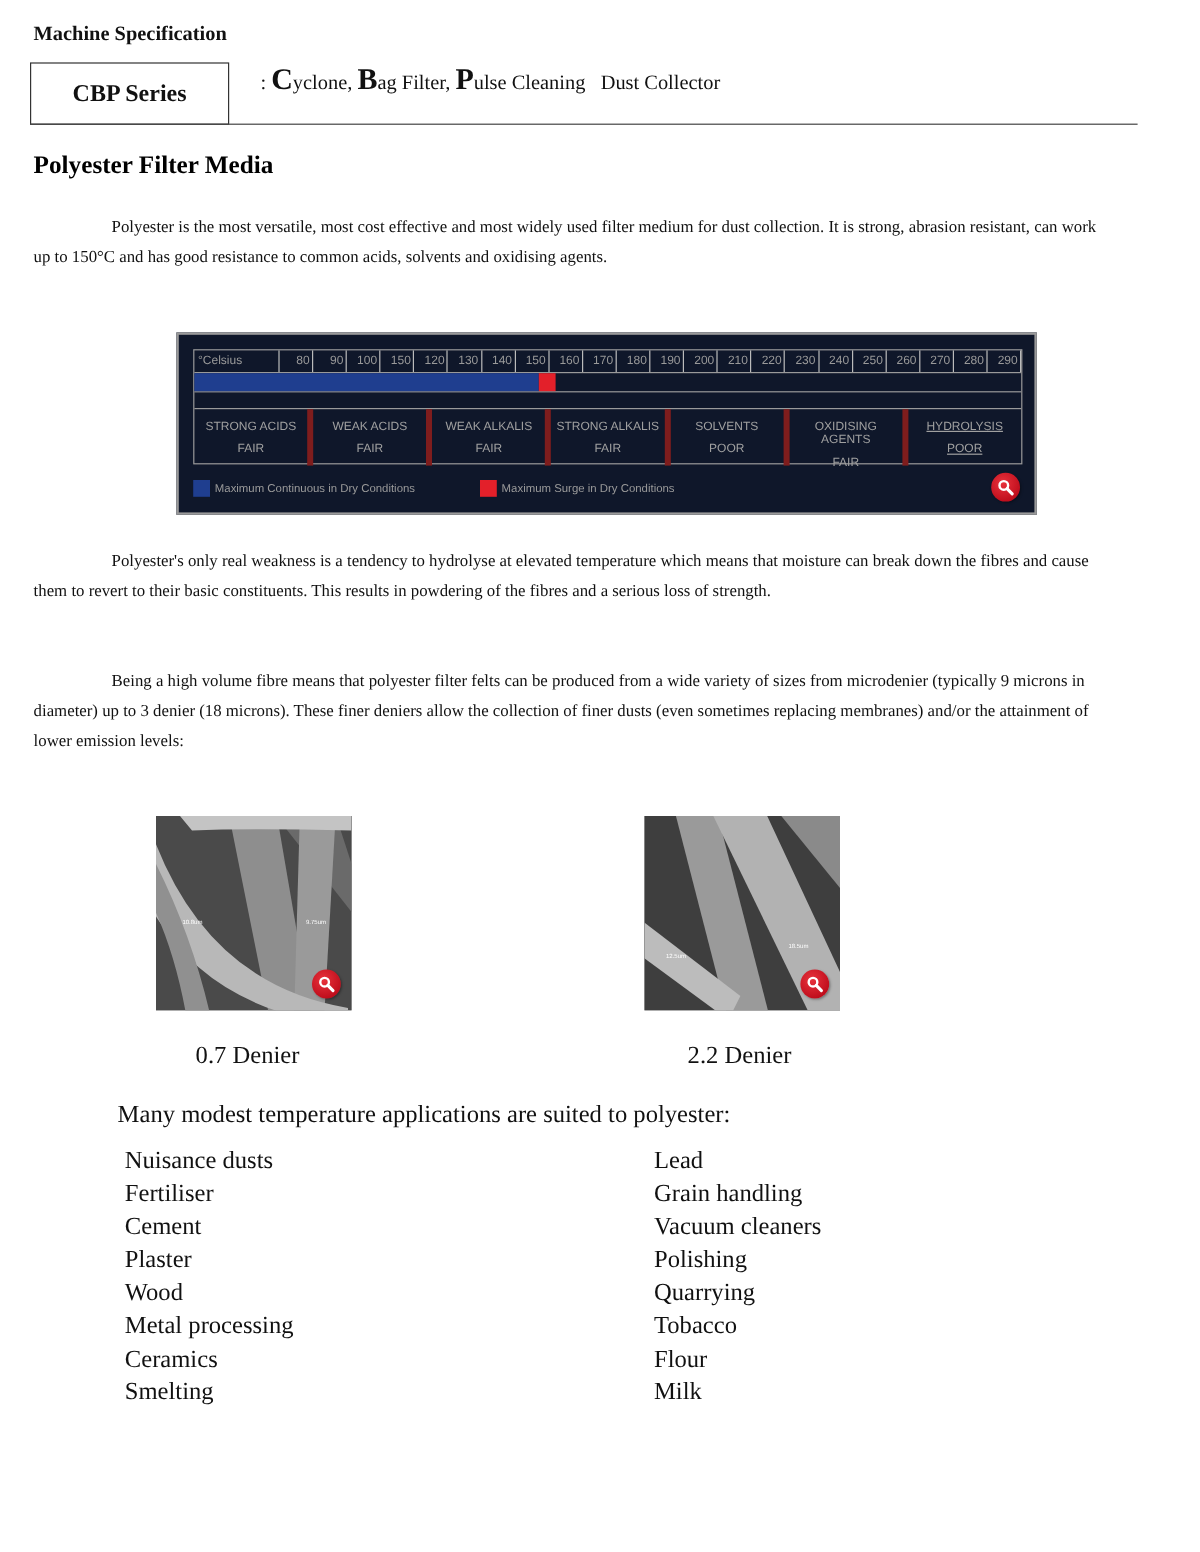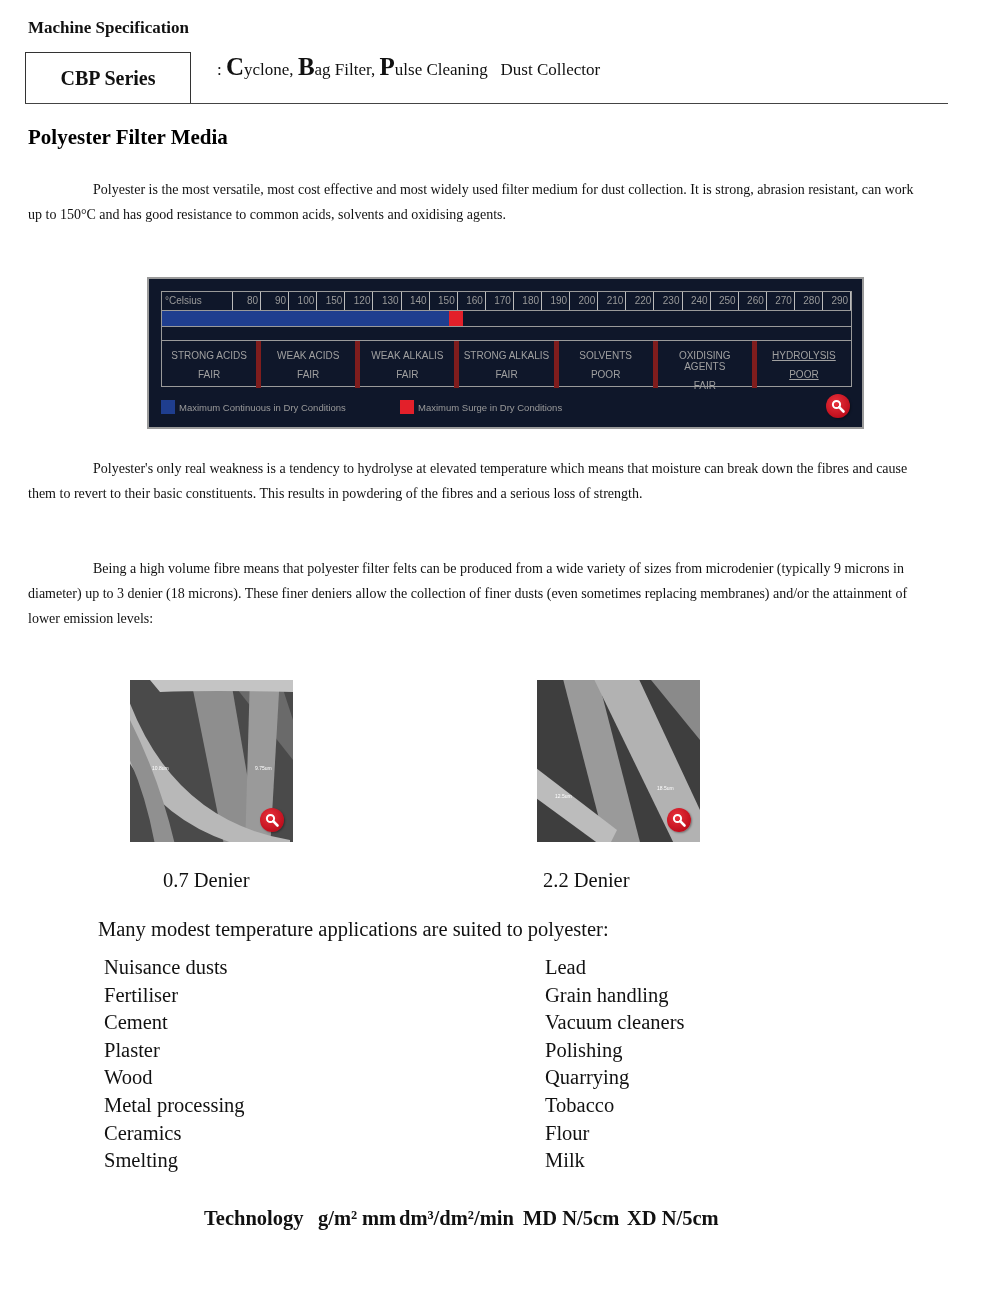--- a/index.html
+++ b/index.html
@@ -182,21 +182,21 @@
     <text x="120" y="110" font-size="5" fill="#fff" font-family="Liberation Sans, sans-serif">18.5um</text>
   </svg>
   <div class="zoom-btn" style="left:130px; top:128px;">
     <svg viewBox="0 0 16 16">
         <circle cx="6.5" cy="6.5" r="3.6" fill="none" stroke="#fff" stroke-width="2"></circle>
         <line x1="9.2" y1="9.2" x2="13.5" y2="13.5" stroke="#fff" stroke-width="2.6" stroke-linecap="round"></line>
       </svg>
   </div>
 </div>
 <div class="abs caption" style="left:163px; top:869px;">0.7 Denier</div>
-<div class="abs caption" style="left:543px; top:869px;">2.2 Denier</div>
+<div class="abs caption" style="left:573px; top:869px;">2.2 Denier</div>
 
 <div class="abs intro">Many modest temperature applications are suited to polyester:</div>
 
 <div class="abs apps" style="left:104px; top:954px;">
   <div>Nuisance dusts</div>
   <div>Fertiliser</div>
   <div>Cement</div>
   <div>Plaster</div>
   <div>Wood</div>
   <div>Metal processing</div>
@@ -209,23 +209,14 @@
   <div>Vacuum cleaners</div>
   <div>Polishing</div>
   <div>Quarrying</div>
   <div>Tobacco</div>
   <div>Flour</div>
   <div>Milk</div>
 </div>
 
 <table class="spec">
   <tbody>
-      <tr>
-    <th style="width:104px;"></th>
-    <th style="width:114px;">Technology</th>
-    <th style="width:44px;">g/m²</th>
-    <th style="width:37px;">mm</th>
-    <th style="width:124px;">dm³/dm²/min</th>
-    <th style="width:104px;">MD N/5cm</th>
-    <th>XD N/5cm</th>
-  </tr>
 </tbody>
   </table>
 
 </body></html>

